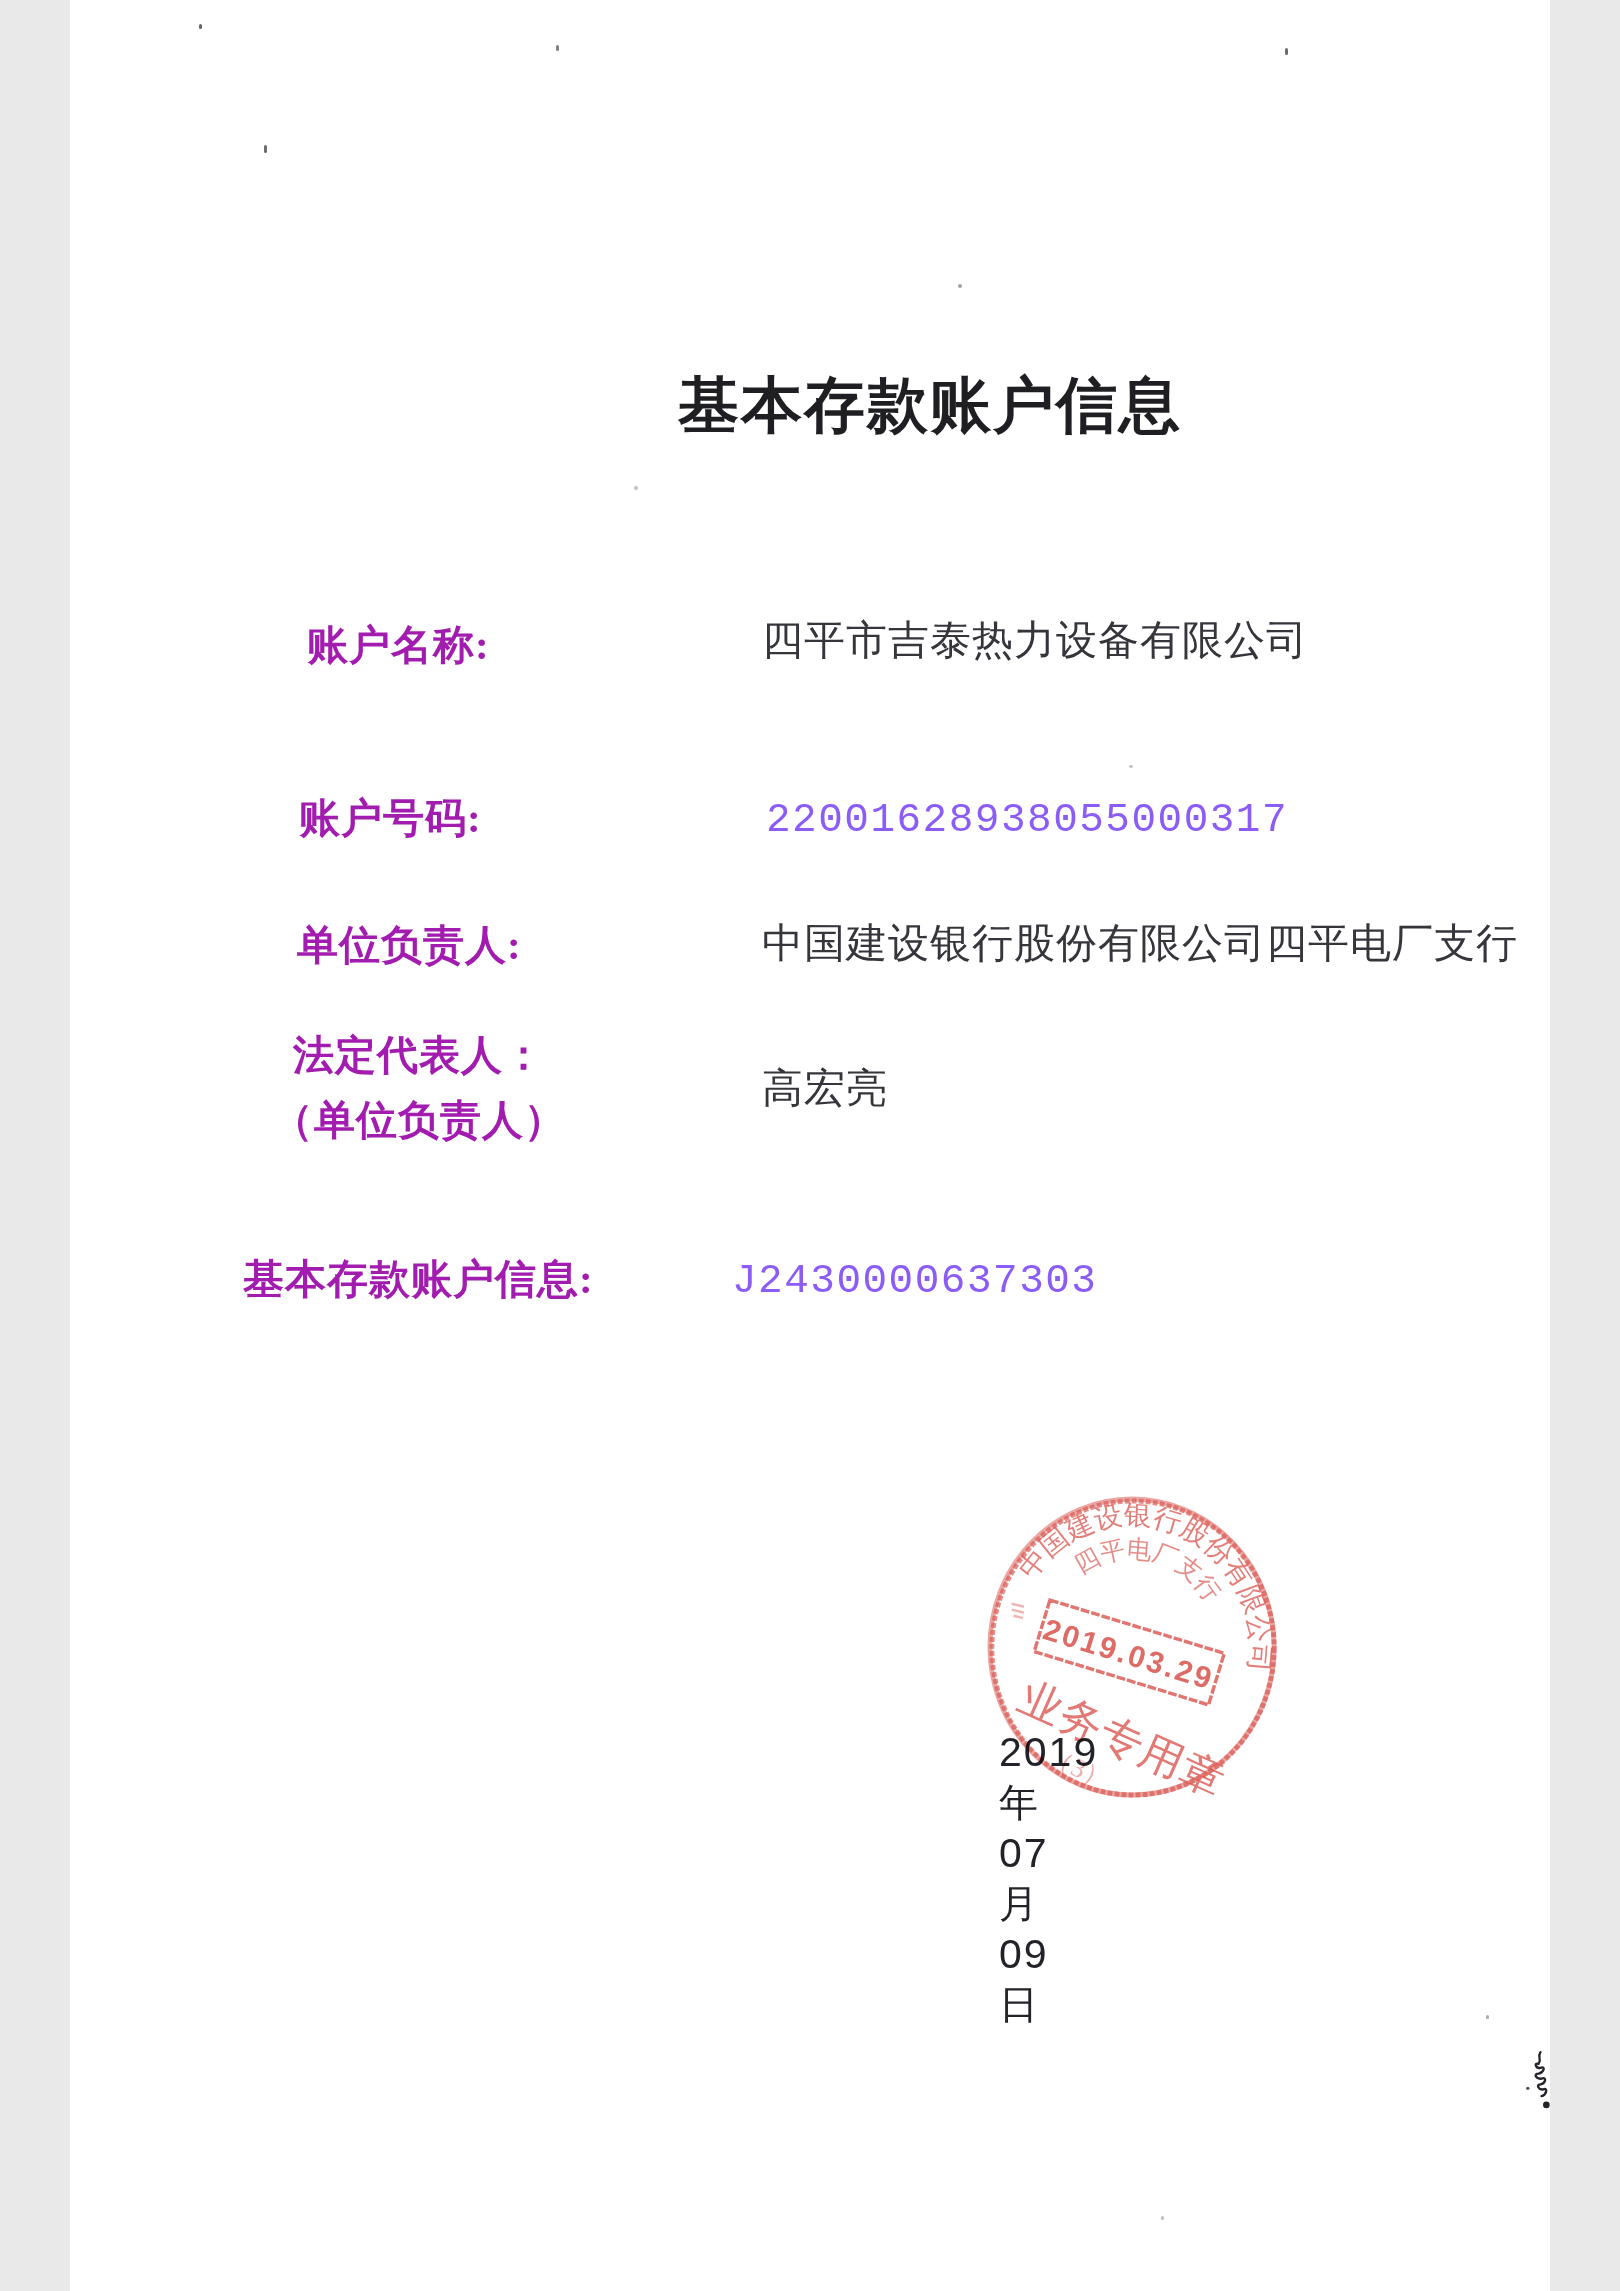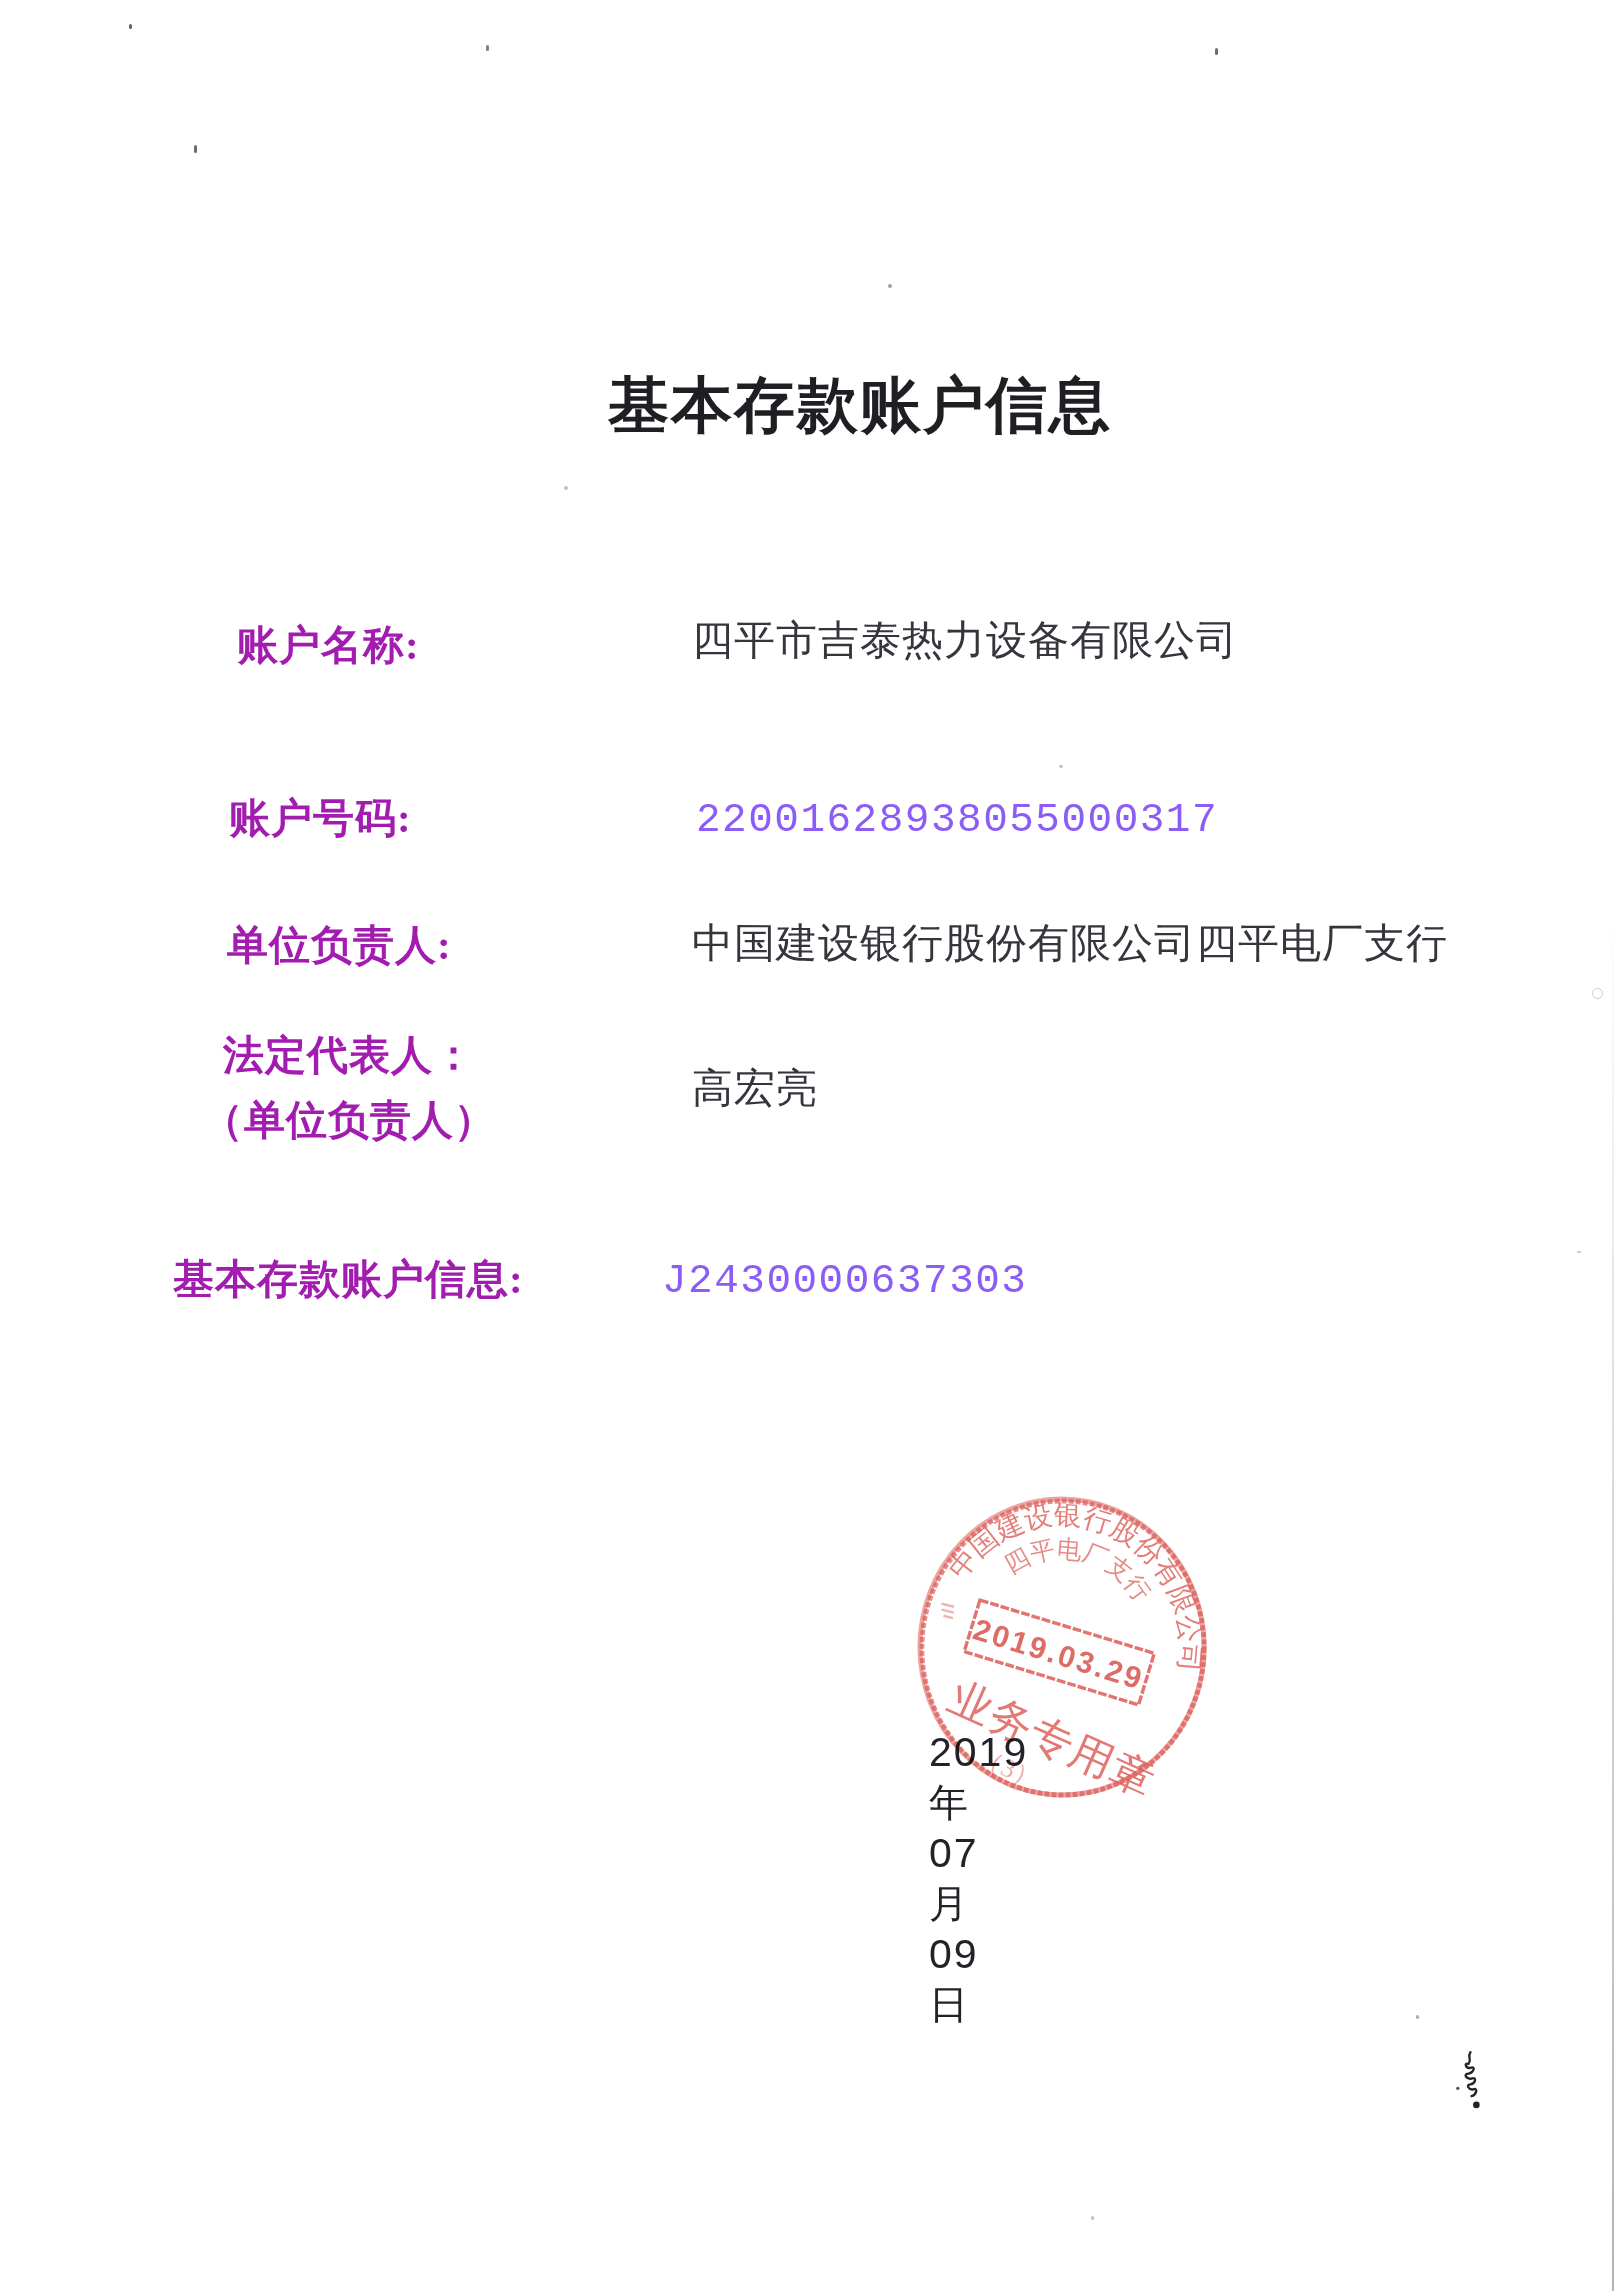--- a/index.html
+++ b/index.html
@@ -1,18 +1,18 @@
 <!DOCTYPE html>
 <html><head>
 <meta charset="utf-8">
 <style>
   html,body{margin:0;padding:0;background:#e9e9ea;}
   #page{
     position:relative;
-    width:1620px;height:2292px;
+    width:1480px;height:2292px;
     margin:0 auto;
     background:#ffffff;
     overflow:hidden;
     font-family:"Liberation Serif","DejaVu Serif",serif;
     color:#2b2b31;
   }
   .cjk{font-family:"Liberation Serif","DejaVu Serif",serif;}
   .title{
     position:absolute;left:608px;top:365px;
     font-size:61px;font-weight:700;letter-spacing:2px;

